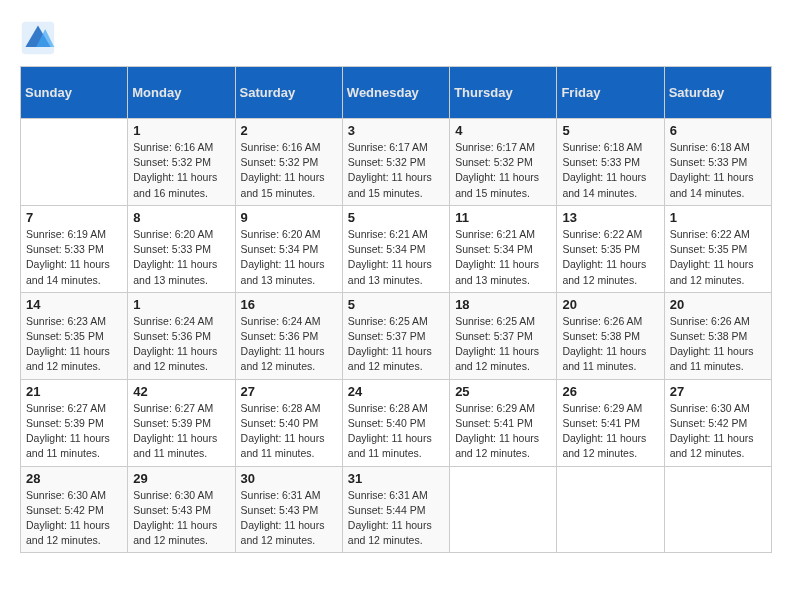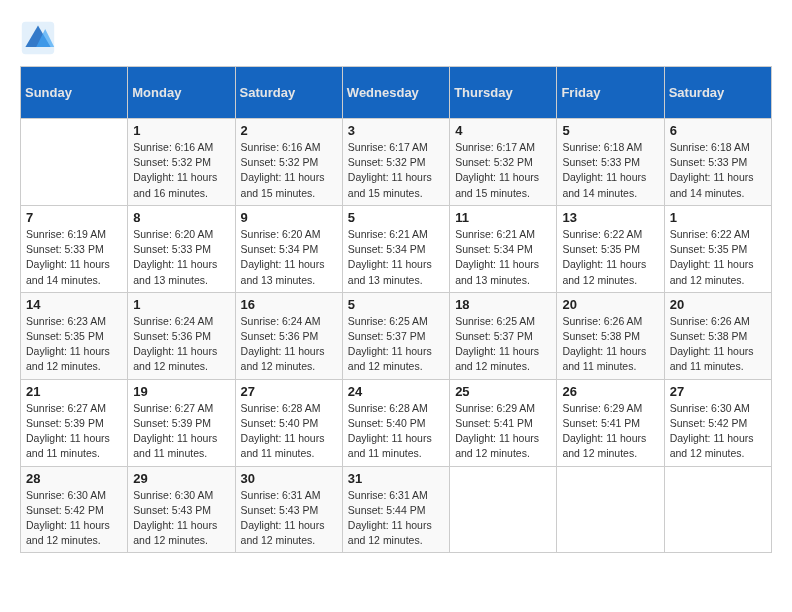--- a/index.html
+++ b/index.html
@@ -199,21 +199,21 @@
           <span class="day-num">20</span>
           <div class="day-info">Sunrise: 6:26 AM<br>Sunset: 5:38 PM<br>Daylight: 11 hours<br>and 11 minutes.</div>
         </td>
       </tr>
       <tr>
         <td>
           <span class="day-num">21</span>
           <div class="day-info">Sunrise: 6:27 AM<br>Sunset: 5:39 PM<br>Daylight: 11 hours<br>and 11 minutes.</div>
         </td>
         <td>
-          <span class="day-num">19</span>
+          <span class="day-num">42</span>
           <div class="day-info">Sunrise: 6:27 AM<br>Sunset: 5:39 PM<br>Daylight: 11 hours<br>and 11 minutes.</div>
         </td>
         <td>
           <span class="day-num">27</span>
           <div class="day-info">Sunrise: 6:28 AM<br>Sunset: 5:40 PM<br>Daylight: 11 hours<br>and 11 minutes.</div>
         </td>
         <td>
           <span class="day-num">24</span>
           <div class="day-info">Sunrise: 6:28 AM<br>Sunset: 5:40 PM<br>Daylight: 11 hours<br>and 11 minutes.</div>
         </td>

